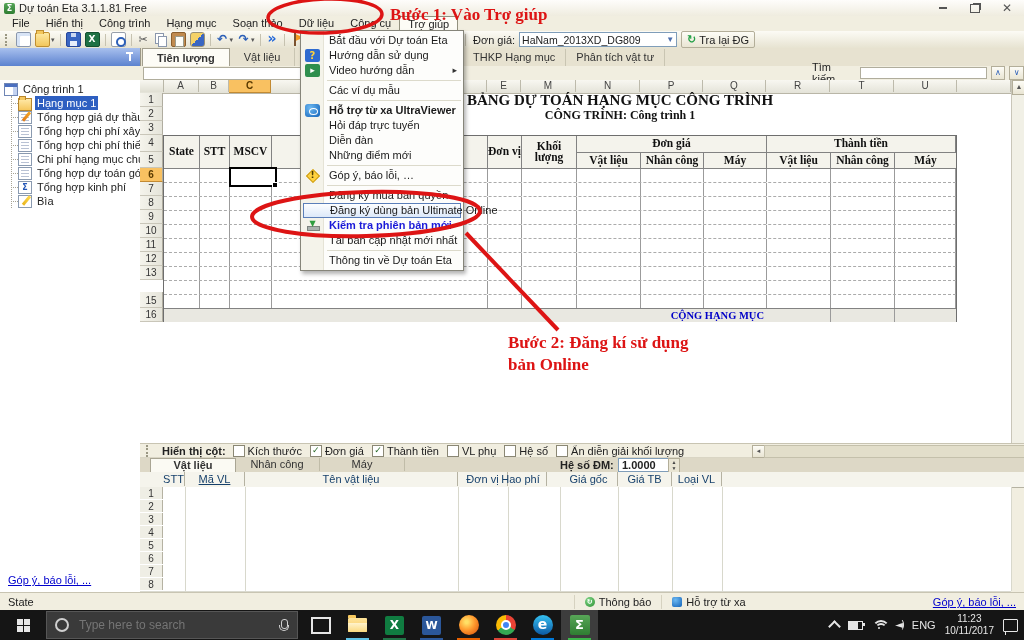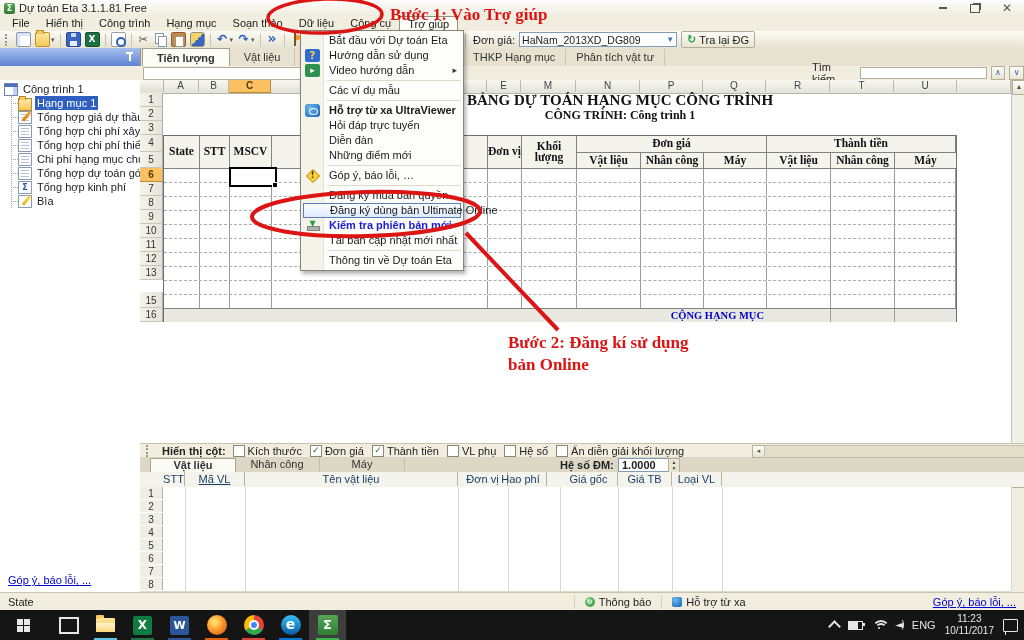--- a/index.html
+++ b/index.html
@@ -789,20 +789,25 @@
 
 <div id="taskbar" class="abs">
   <div id="start">
     <span class="winlogo">
         <span></span>
         <span></span>
         <span></span>
         <span></span>
       </span>
   </div>
+  <div id="tsearch">
+    <span class="ring"></span>
+    <input placeholder="Type here to search" style="">
+    <span class="mic"></span>
+  </div>
   <div id="apps">
       <div class="app app-task-view" style="--ul: transparent;">
         <span class="g g-task-view"></span>
       </div>
       <div class="app app-file-explorer">
         <span class="g g-file-explorer"></span>
       </div>
       <div class="app app-excel">
         <span class="g g-excel"></span>
       </div>

